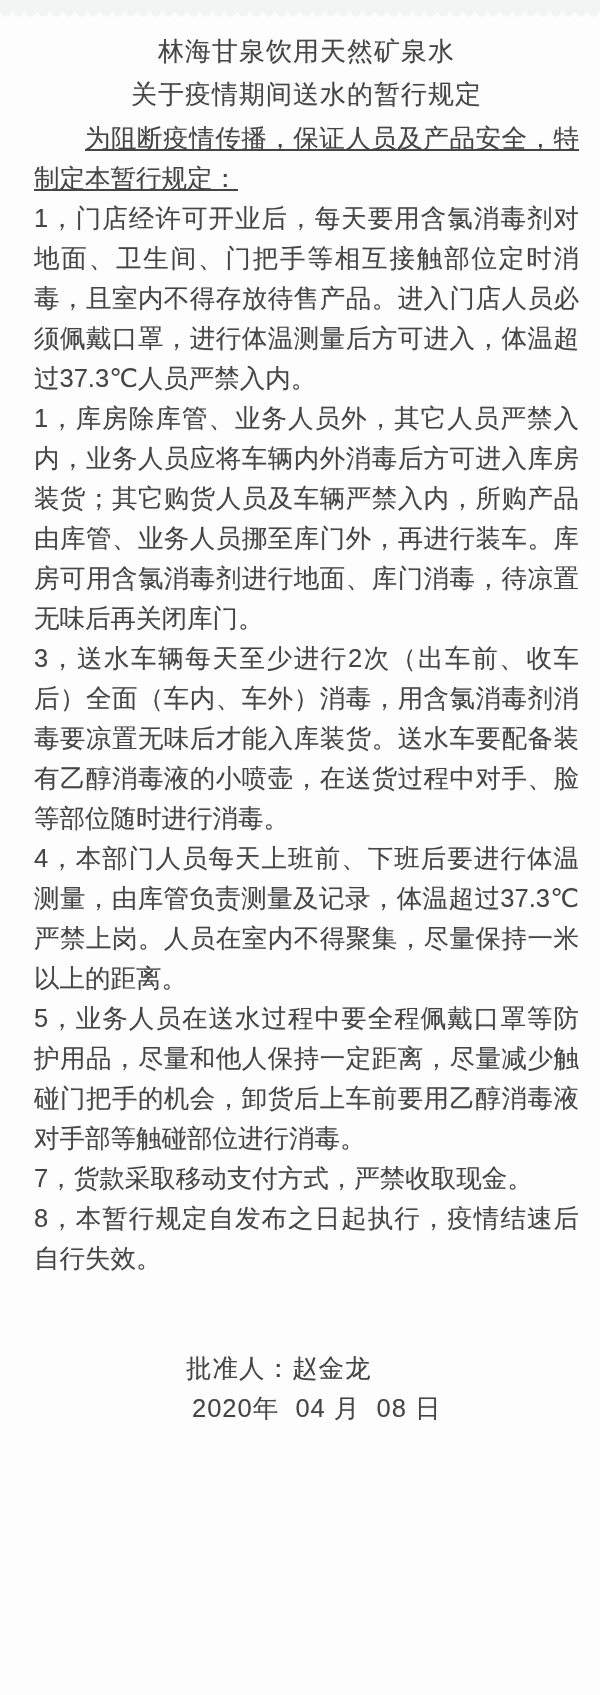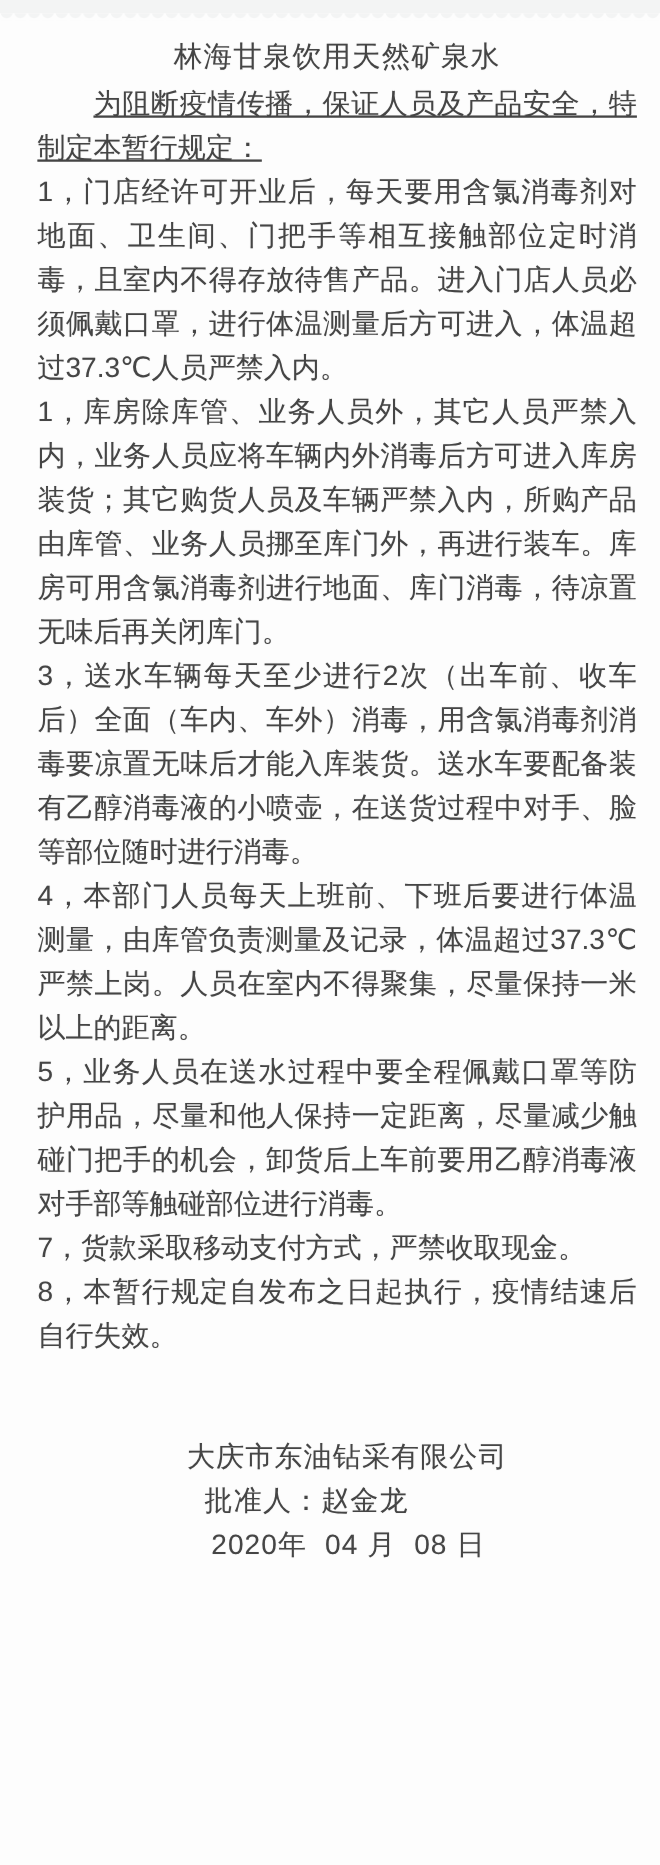--- a/index.html
+++ b/index.html
@@ -72,31 +72,31 @@
   .sig-date { margin-left: 158px; white-space: pre; letter-spacing: 1px; }
 </style>
 </head>
 <body>
 
 <div class="page">
   <div class="torn-edge"></div>
 
   <div class="doc">
     <h1 class="title first">林海甘泉饮用天然矿泉水</h1>
+    <h2 class="title">关于疫情期间送水的暂行规定</h2>
 
     <div class="doc-body">
       <p class="intro">为阻断疫情传播，保证人员及产品安全，特制定本暂行规定：</p>
       <p>1，门店经许可开业后，每天要用含氯消毒剂对地面、卫生间、门把手等相互接触部位定时消毒，且室内不得存放待售产品。进入门店人员必须佩戴口罩，进行体温测量后方可进入，体温超过37.3℃人员严禁入内。</p>
       <p>1，库房除库管、业务人员外，其它人员严禁入内，业务人员应将车辆内外消毒后方可进入库房装货；其它购货人员及车辆严禁入内，所购产品由库管、业务人员挪至库门外，再进行装车。库房可用含氯消毒剂进行地面、库门消毒，待凉置无味后再关闭库门。</p>
       <p>3，送水车辆每天至少进行2次（出车前、收车后）全面（车内、车外）消毒，用含氯消毒剂消毒要凉置无味后才能入库装货。送水车要配备装有乙醇消毒液的小喷壶，在送货过程中对手、脸等部位随时进行消毒。</p>
       <p>4，本部门人员每天上班前、下班后要进行体温测量，由库管负责测量及记录，体温超过37.3℃严禁上岗。人员在室内不得聚集，尽量保持一米以上的距离。</p>
       <p>5，业务人员在送水过程中要全程佩戴口罩等防护用品，尽量和他人保持一定距离，尽量减少触碰门把手的机会，卸货后上车前要用乙醇消毒液对手部等触碰部位进行消毒。</p>
       <p>7，货款采取移动支付方式，严禁收取现金。</p>
       <p>8，本暂行规定自发布之日起执行，疫情结速后自行失效。</p>
     </div>
 
     <div class="signature">
-      <div class="sig-company">大庆市东油钻采有限公司</div>
       <div class="sig-approver">批准人：赵金龙</div>
       <div class="sig-date">2020年  04 月  08 日</div>
     </div>
   </div>
 </div>
 
 </body></html>

